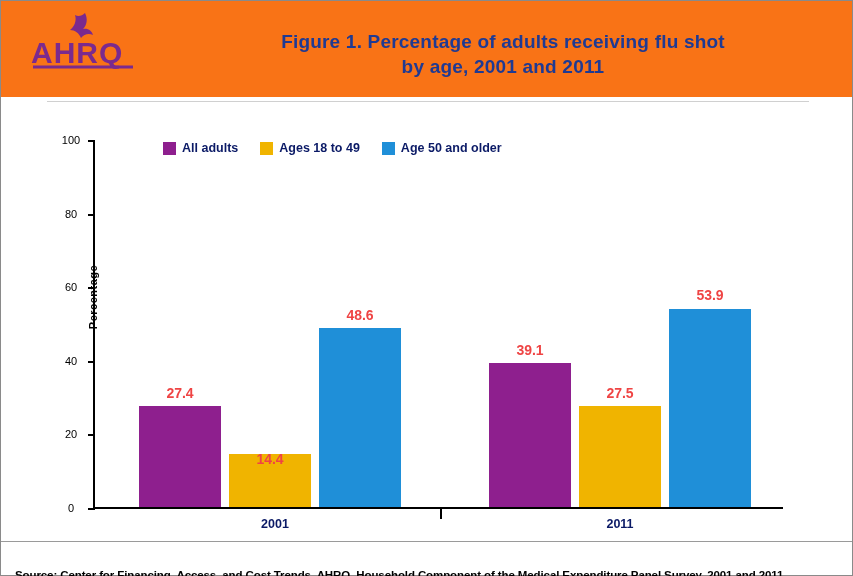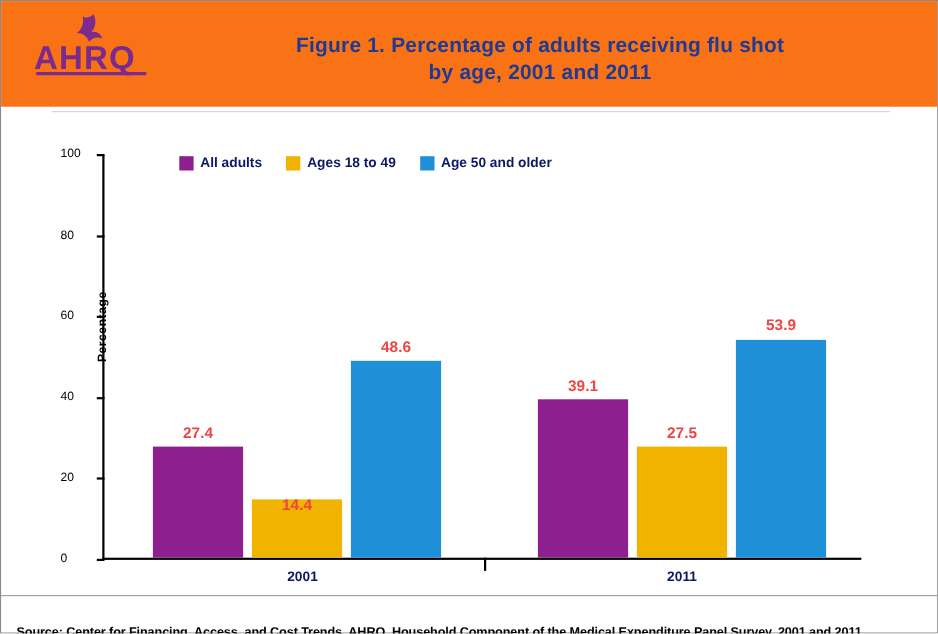--- a/index.html
+++ b/index.html
@@ -31,21 +31,21 @@
   }
   .logo {
     position: absolute;
     left: 22px;
     top: 10px;
     width: 120px;
     height: 72px;
   }
   .title {
     position: absolute;
-    left: 160px;
+    left: 172px;
     top: 28px;
     width: 660px;
     text-align: center;
     color: #1f3a93;
     font-size: 19px;
     font-weight: bold;
     line-height: 25px;
     letter-spacing: 0.2px;
   }
   .header-rule {
@@ -85,21 +85,21 @@
     transform-origin: center center;
     font-size: 11px;
     font-weight: bold;
     color: #000;
     letter-spacing: 0.5px;
   }
   .ytick {
     position: absolute;
     left: -40px;
     width: 32px;
-    text-align: left;
+    text-align: center;
     font-size: 11px;
     color: #000;
     transform: translateY(-7px);
   }
   .ytick-mark {
     position: absolute;
     left: -7px;
     width: 7px;
     height: 2px;
     background: #000;

